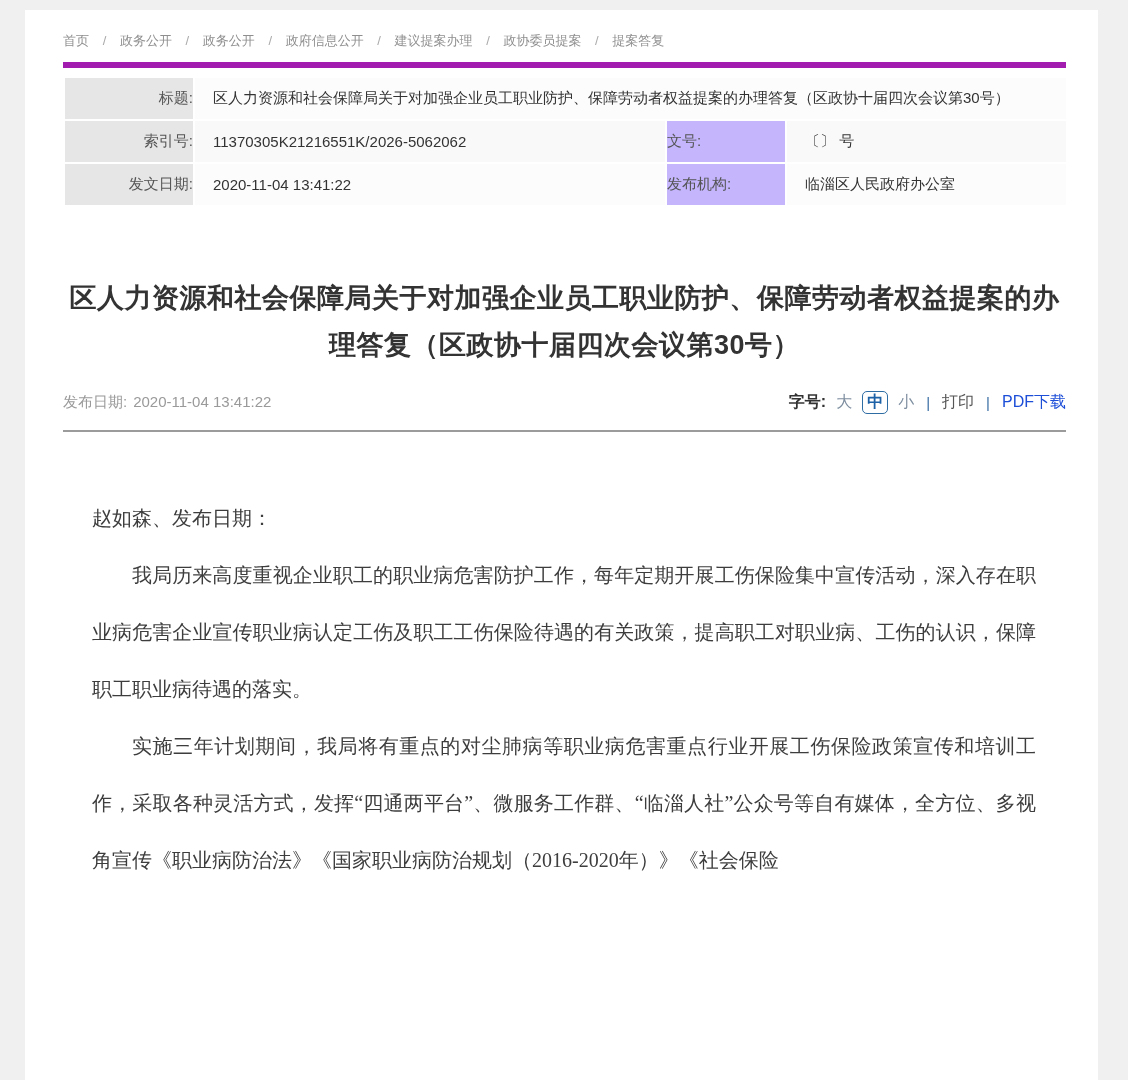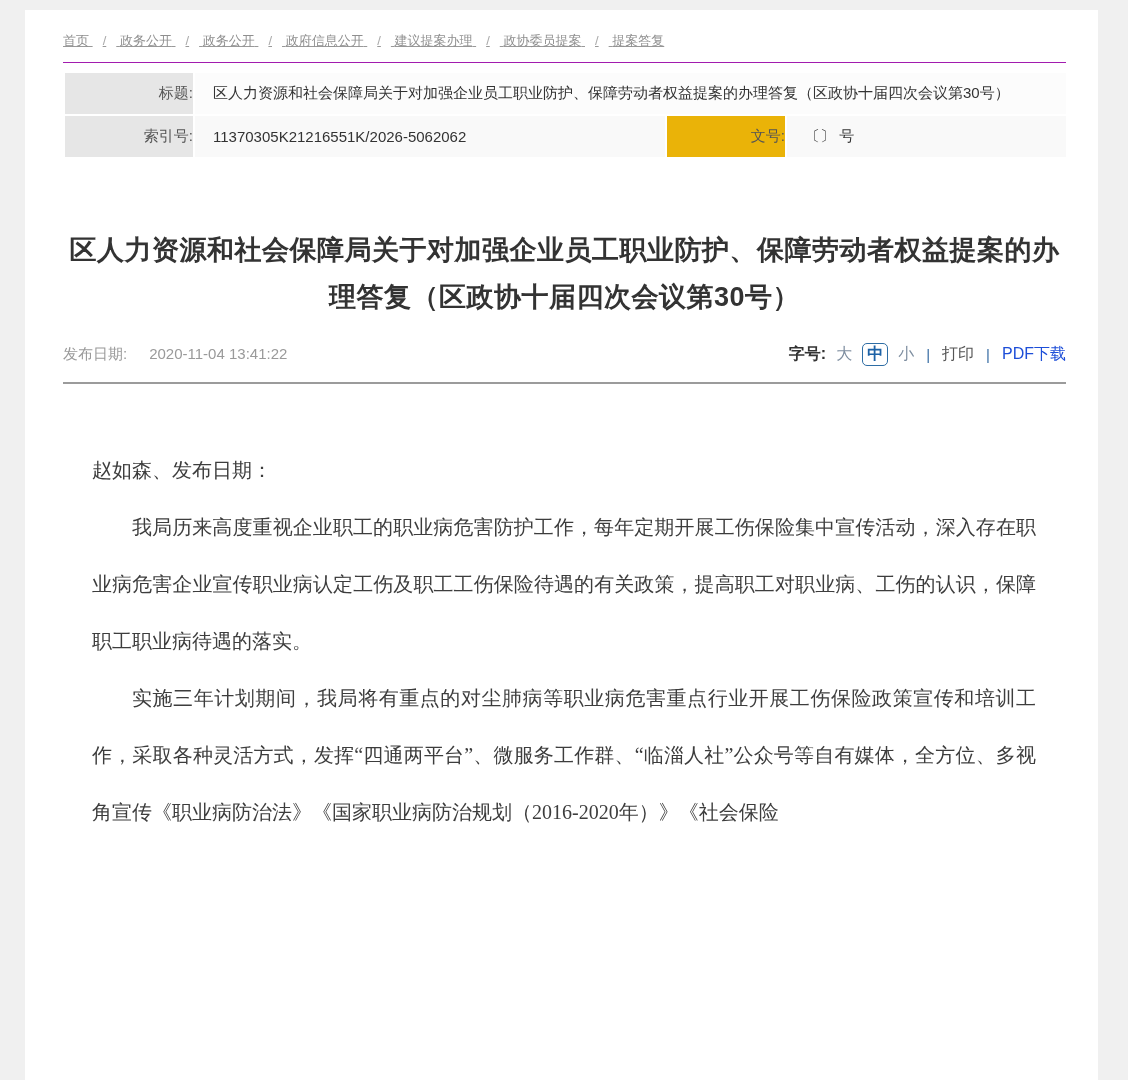--- a/index.html
+++ b/index.html
@@ -12,24 +12,23 @@
   .card {
     position: absolute;
     left: 25px; top: 10px;
     width: 1073px; height: 1200px;
     background: #ffffff;
     padding: 0 32px 0 38px;
   }
   
   .breadcrumb {
     padding: 22px 0 12px 0;
-    border-bottom: 1px solid #a21caf;
+    border-bottom: 6px solid #a21caf;
     font-size: 13px;
     color: #999;
-    text-decoration: underline;
   }
   .breadcrumb .crumb { color: #8f8f8f; cursor: pointer; }
   .breadcrumb .sep { color: #aaa; margin: 0 10px; }
   
   table.meta {
     margin-top: 8px;
     width: 100%;
     border-collapse: collapse;
     table-layout: fixed;
     font-size: 15px;
@@ -39,23 +38,23 @@
     height: 43px;
     vertical-align: middle;
   }
   table.meta td.lbl {
     background: #e6e6e6;
     color: #555;
     text-align: right;
     width: 130px;
   }
   table.meta td.lbl2 {
-    background: #eab308;
+    background: #c4b5fd;
     color: #555;
-    text-align: right;
+    text-align: left;
     width: 120px;
   }
   table.meta td.val {
     background: #f9f9f9;
     color: #333;
     padding-left: 18px;
   }
   table.meta tr:nth-child(odd) td.val { background: #fcfcfc; }
   col.c1 { width: 130px; } col.c2 { width: 472px; }
   col.c3 { width: 120px; } col.c4 { width: 281px; }
@@ -73,21 +72,21 @@
   .meta-row {
     margin-top: 22px;
     display: flex;
     justify-content: space-between;
     align-items: center;
     padding-bottom: 16px;
     border-bottom: 2px solid #9b9b9b;
     font-size: 15px;
   }
   .pubdate { color: #9a9a9a; }
-  .pubdate .pd-label { margin-right: 22px; }
+  .pubdate .pd-label { margin-right: 6px; }
   .tools { display: flex; align-items: center; gap: 10px; font-size: 16px; }
   .fs-label { color: #333; font-weight: bold; }
   .fs-btn { color: #7e8ea0; cursor: pointer; }
   .fs-btn.active {
     color: #1d62a6;
     border: 1px solid #2e6da4;
     border-radius: 5px;
     padding: 0 4px;
     font-weight: bold;
   }
@@ -139,20 +138,26 @@
         <tr>
       <td class="lbl">标题:</td>
       <td class="val" colspan="3">区人力资源和社会保障局关于对加强企业员工职业防护、保障劳动者权益提案的办理答复（区政协十届四次会议第30号）</td>
     </tr>
     <tr>
       <td class="lbl">索引号:</td>
       <td class="val">11370305K21216551K/2026-5062062</td>
       <td class="lbl2">文号:</td>
       <td class="val">〔〕 号</td>
     </tr>
+    <tr>
+      <td class="lbl">发文日期:</td>
+      <td class="val">2020-11-04 13:41:22</td>
+      <td class="lbl2">发布机构:</td>
+      <td class="val">临淄区人民政府办公室</td>
+    </tr>
   </tbody>
     </table>
 
   <h1 class="article-title">区人力资源和社会保障局关于对加强企业员工职业防护、保障劳动者权益提案的办理答复（区政协十届四次会议第30号）</h1>
 
   <div class="meta-row">
     <div class="pubdate">
       <span class="pd-label">发布日期:</span><span>2020-11-04 13:41:22</span>
     </div>
     <div class="tools">

